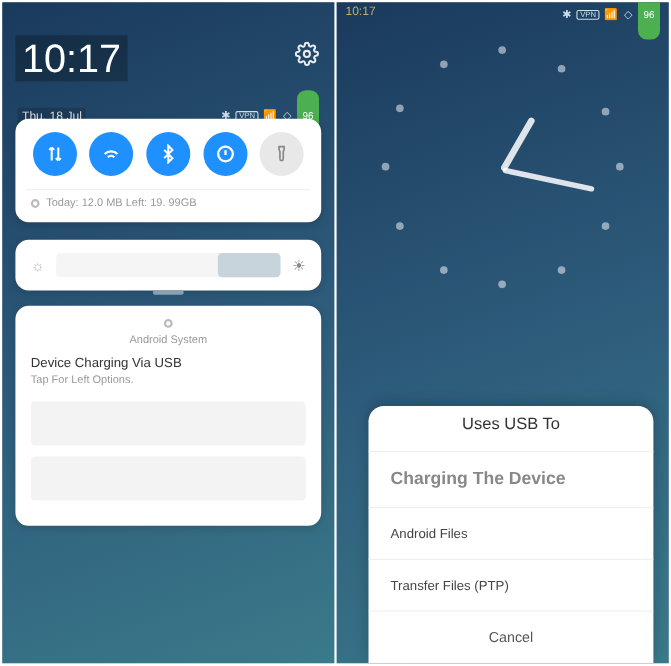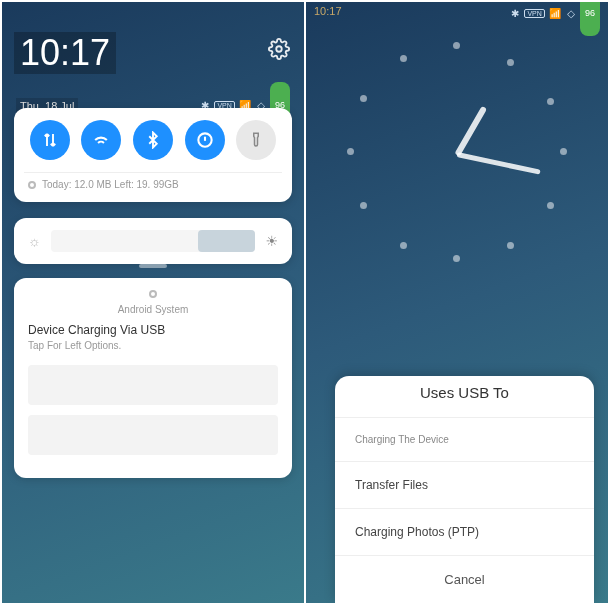--- a/index.html
+++ b/index.html
@@ -33,21 +33,21 @@
 .blur-block { background: #f3f3f3; border-radius: 4px; margin-bottom: 10px; }
 .blur-block.b1 { height: 40px; }
 .blur-block.b2 { height: 40px; }
 
 .clock-face { position: absolute; top: 40px; left: 50%; transform: translateX(-50%); width: 220px; height: 220px; }
 .clock-dot { position: absolute; width: 7px; height: 7px; background: rgba(255,255,255,0.5); border-radius: 50%; }
 .clock-hand { position: absolute; left: 50%; top: 50%; background: rgba(255,255,255,0.85); transform-origin: 0 50%; border-radius: 3px; }
 .sheet { position: absolute; bottom: 0; left: 14px; right: 14px; background: #fff; border-radius: 14px 14px 0 0; box-shadow: 0 -2px 12px rgba(0,0,0,0.2); padding-top: 8px; margin-left: 15px; }
 .sheet-title { text-align: center; font-size: 15px; color: #333; padding-bottom: 16px; }
 .sheet-item { padding: 16px 20px; font-size: 12px; color: #444; border-top: 1px solid #eee; cursor: pointer; }
-.sheet-item.sel { color: #888; font-size: 10px; }
+.sheet-item.sel { color: #888; font-size: 16px; font-weight: bold; }
 .sheet-cancel { text-align: center; padding: 16px; font-size: 13px; color: #555; border-top: 1px solid #eee; cursor: pointer; }
 svg { display: block; }
 </style>
 </head>
 <body>
 
 <div class="screen">
   <div class="status-bar">
     <div class="status-icons">
     </div>
@@ -153,17 +153,17 @@
     <div class="clock-dot" style="left:0;top:106px"></div>
     <div class="clock-dot" style="left:13px;top:53px"></div>
     <div class="clock-dot" style="left:53px;top:13px"></div>
     <div class="clock-hand" style="width:55px;height:6px;transform:rotate(-60deg)"></div>
     <div class="clock-hand" style="width:85px;height:5px;transform:rotate(12deg)"></div>
   </div>
 
   <div class="sheet">
     <div class="sheet-title">Uses USB To</div>
     <div class="sheet-item sel">Charging The Device</div>
-    <div class="sheet-item">Transfer Files</div>
-    <div class="sheet-item">Charging Photos (PTP)</div>
+    <div class="sheet-item">Android Files</div>
+    <div class="sheet-item">Transfer Files (PTP)</div>
     <div class="sheet-cancel">Cancel</div>
   </div>
 </div>
 
 </body></html>

